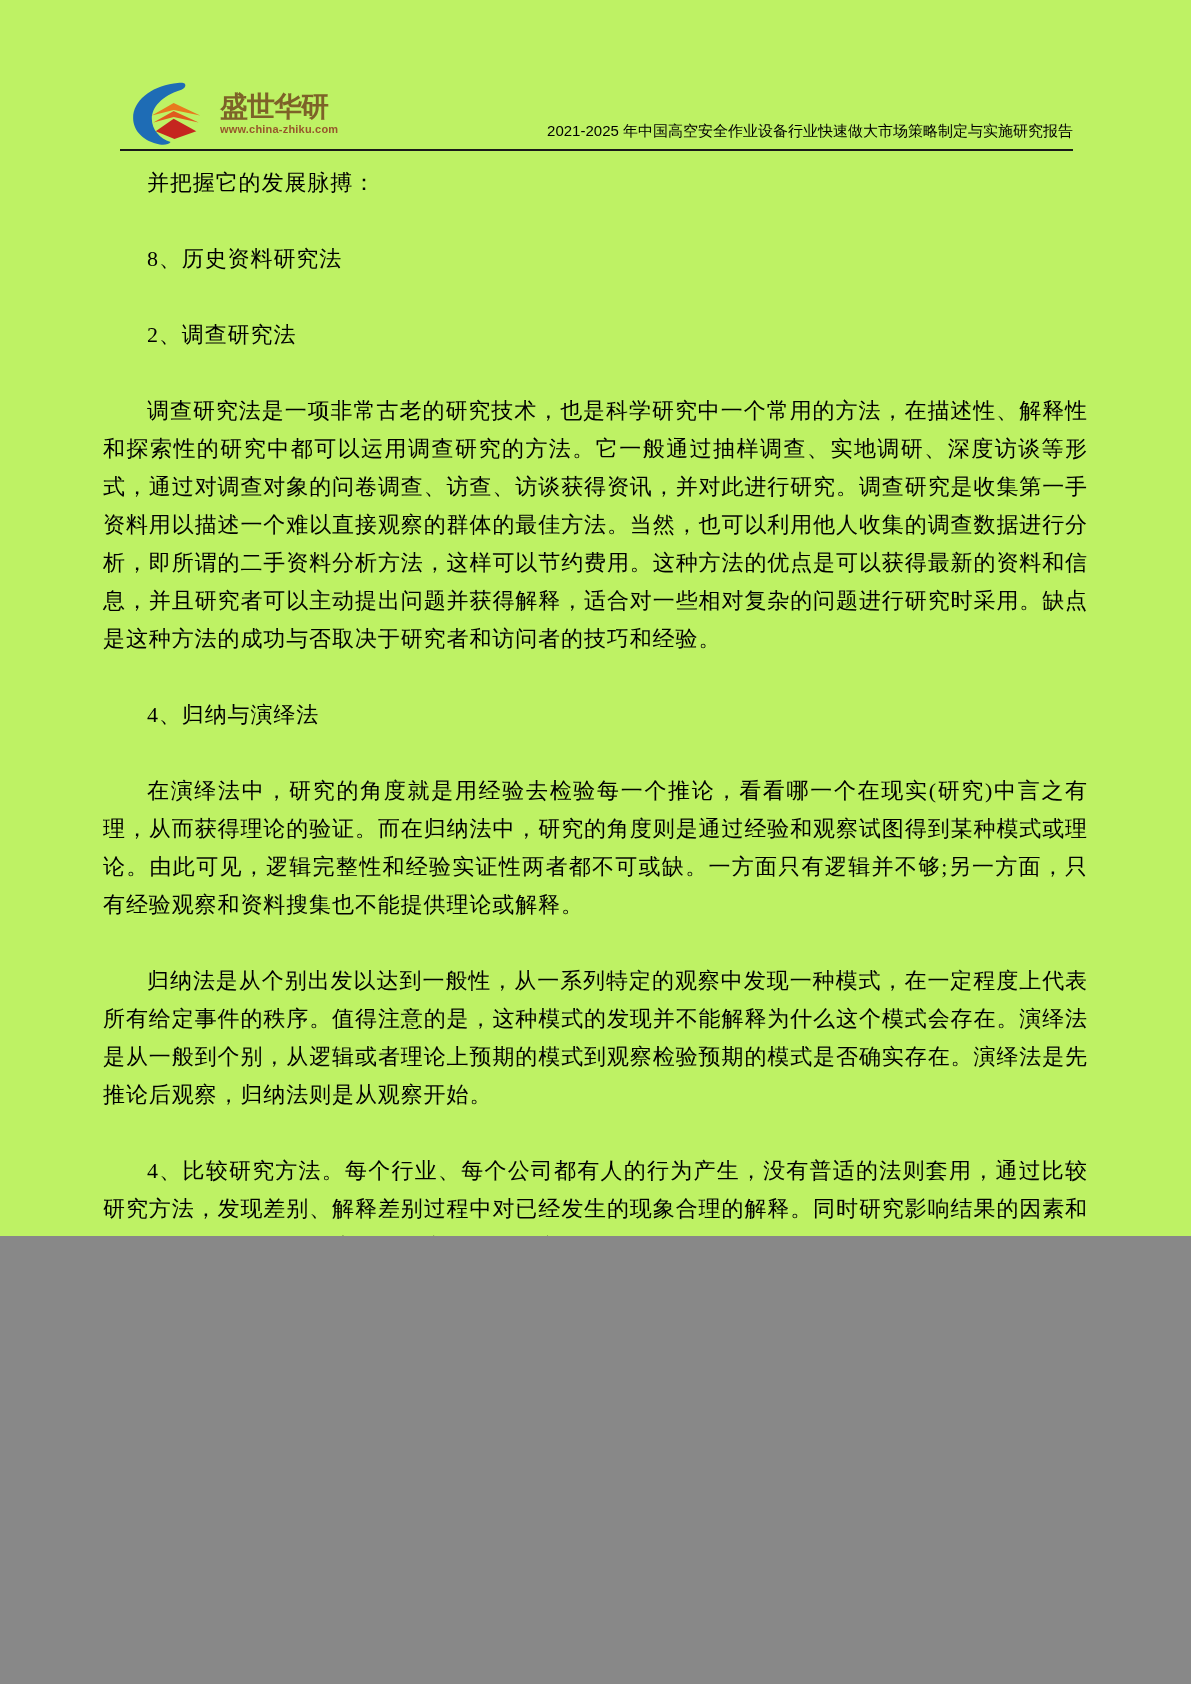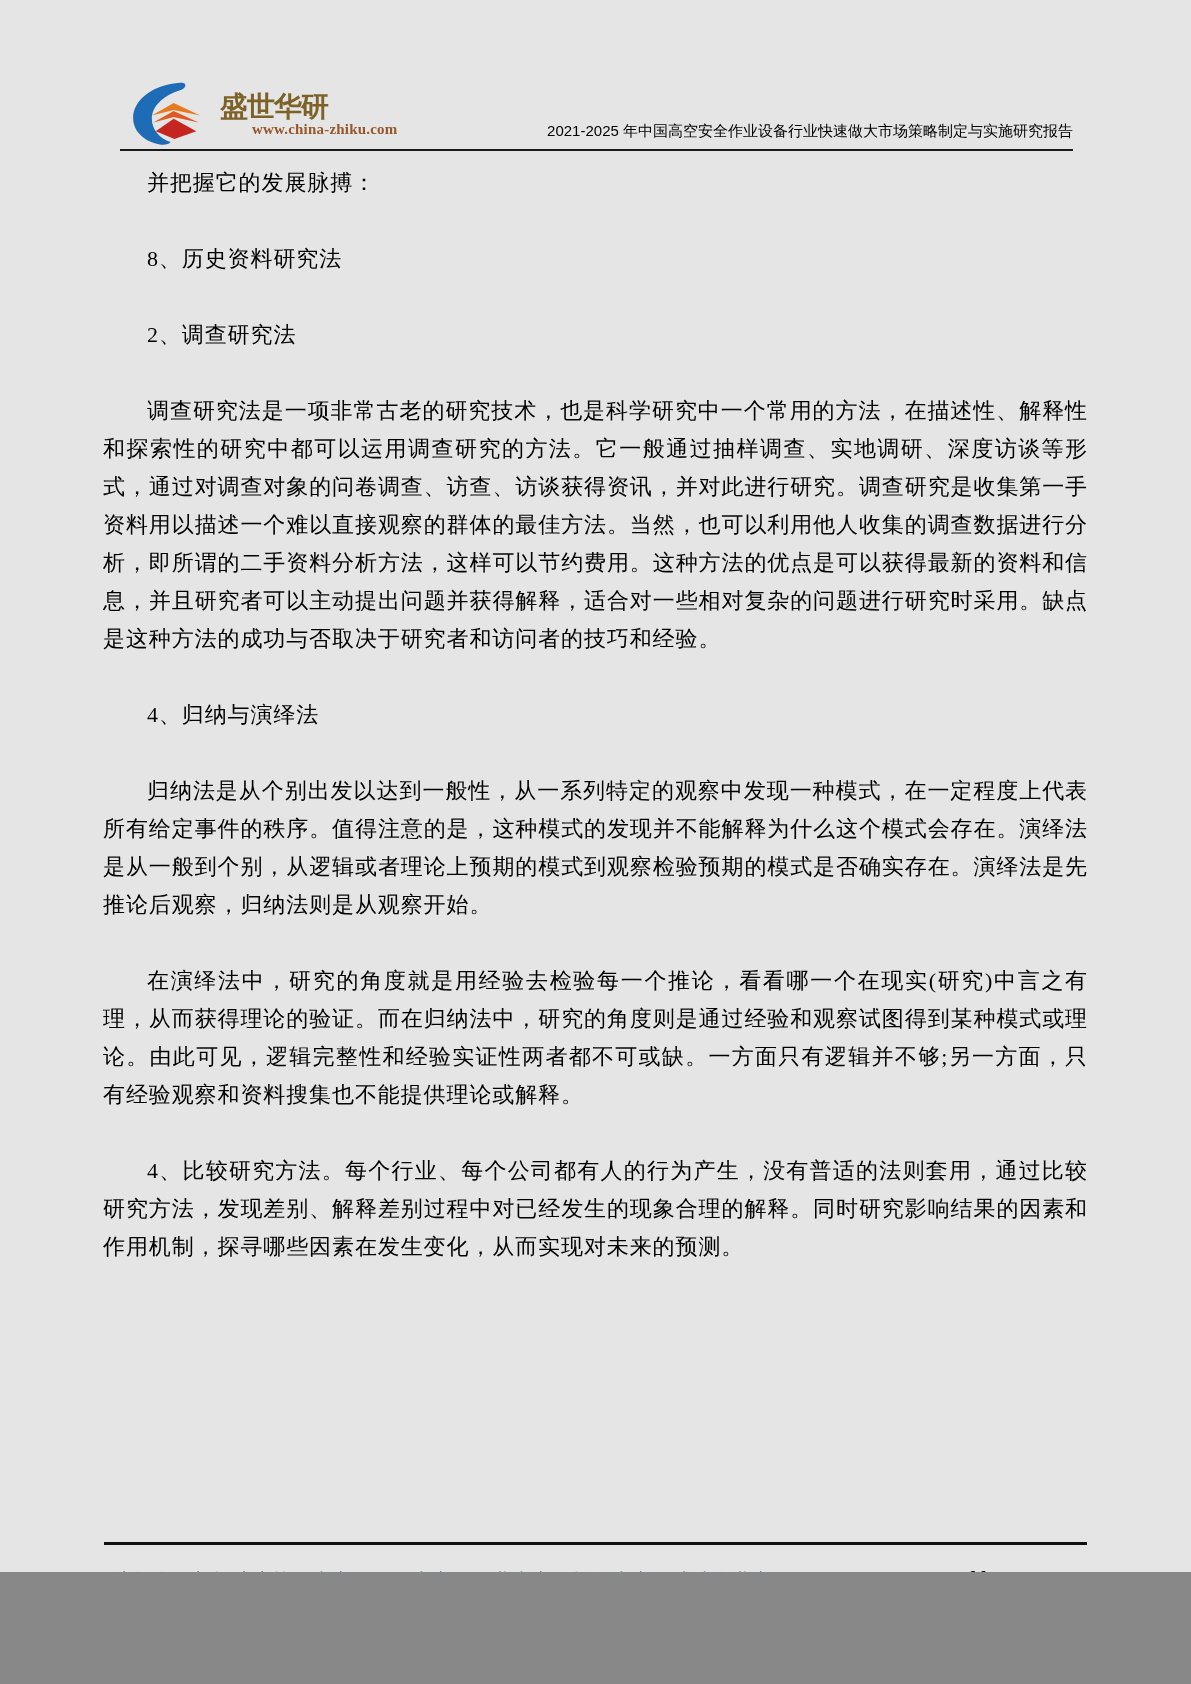--- a/index.html
+++ b/index.html
@@ -1,41 +1,41 @@
 <!DOCTYPE html>
 <html><head>
 <meta charset="utf-8">
 <style>
   html,body { margin:0; padding:0; background:#888; }
   .page {
     position:relative;
-    width:1191px; height:1572px;
+    width:1191px; height:1236px;
     margin:0 auto;
-    background:#e5e5e5;
+    background:#bef264;
     font-family:"Liberation Serif","DejaVu Serif",serif;
     color:#000;
     overflow:hidden;
   }
 
   
   .logo {
     position:absolute; left:130px; top:82px;
     display:flex; align-items:center; gap:12px;
   }
   .logo-mark { width:78px; height:64px; flex:0 0 auto; }
   .logo-textcol { display:flex; flex-direction:column; justify-content:center; }
   .logo-name {
     font-family:"Liberation Sans","DejaVu Sans",sans-serif;
     font-size:28px; font-weight:bold; letter-spacing:-1px;
     color:#7d6228; line-height:30px;
   }
   .logo-url {
-    font-family:Liberation Serif, serif;
-    font-size:15px; font-weight:bold;
-    color:#96572c; line-height:14px; letter-spacing:0.2px;margin-left:32px;
+    font-family:Liberation Sans, sans-serif;
+    font-size:11px; font-weight:bold;
+    color:#96572c; line-height:14px; letter-spacing:0.2px;
   }
   .header-title {
     position:absolute; top:119px; right:118px;
     font-family:"Liberation Sans","DejaVu Sans",sans-serif;
     font-size:15px; line-height:24px; color:#000; white-space:nowrap;
   }
   .header-rule {
     position:absolute; top:149px; left:120px; width:953px; height:2px;
     background:#1a1a1a;
   }
@@ -95,22 +95,22 @@
 
   <div class="content">
     <p>并把握它的发展脉搏：</p>
 
     <p>8、历史资料研究法</p>
 
     <p>2、调查研究法</p>
     <p>调查研究法是一项非常古老的研究技术，也是科学研究中一个常用的方法，在描述性、解释性和探索性的研究中都可以运用调查研究的方法。它一般通过抽样调查、实地调研、深度访谈等形式，通过对调查对象的问卷调查、访查、访谈获得资讯，并对此进行研究。调查研究是收集第一手资料用以描述一个难以直接观察的群体的最佳方法。当然，也可以利用他人收集的调查数据进行分析，即所谓的二手资料分析方法，这样可以节约费用。这种方法的优点是可以获得最新的资料和信息，并且研究者可以主动提出问题并获得解释，适合对一些相对复杂的问题进行研究时采用。缺点是这种方法的成功与否取决于研究者和访问者的技巧和经验。</p>
 
     <p>4、归纳与演绎法</p>
+    <p>在演绎法中，研究的角度就是用经验去检验每一个推论，看看哪一个在现实(研究)中言之有理，从而获得理论的验证。而在归纳法中，研究的角度则是通过经验和观察试图得到某种模式或理论。由此可见，逻辑完整性和经验实证性两者都不可或缺。一方面只有逻辑并不够;另一方面，只有经验观察和资料搜集也不能提供理论或解释。</p>
     <p>归纳法是从个别出发以达到一般性，从一系列特定的观察中发现一种模式，在一定程度上代表所有给定事件的秩序。值得注意的是，这种模式的发现并不能解释为什么这个模式会存在。演绎法是从一般到个别，从逻辑或者理论上预期的模式到观察检验预期的模式是否确实存在。演绎法是先推论后观察，归纳法则是从观察开始。</p>
-    <p>在演绎法中，研究的角度就是用经验去检验每一个推论，看看哪一个在现实(研究)中言之有理，从而获得理论的验证。而在归纳法中，研究的角度则是通过经验和观察试图得到某种模式或理论。由此可见，逻辑完整性和经验实证性两者都不可或缺。一方面只有逻辑并不够;另一方面，只有经验观察和资料搜集也不能提供理论或解释。</p>
 
     <p>4、比较研究方法。每个行业、每个公司都有人的行为产生，没有普适的法则套用，通过比较研究方法，发现差别、解释差别过程中对已经发生的现象合理的解释。同时研究影响结果的因素和作用机制，探寻哪些因素在发生变化，从而实现对未来的预测。</p>
   </div>
 
   <div class="footer-rule"></div>
   <div class="footer-slogan"><span>让每个人都能成为</span><span class="hl">战略专家、管理专家、行业专家、投资专家、成功企业家……</span></div>
   <div class="page-number">11</div>
 
 </div>
 

